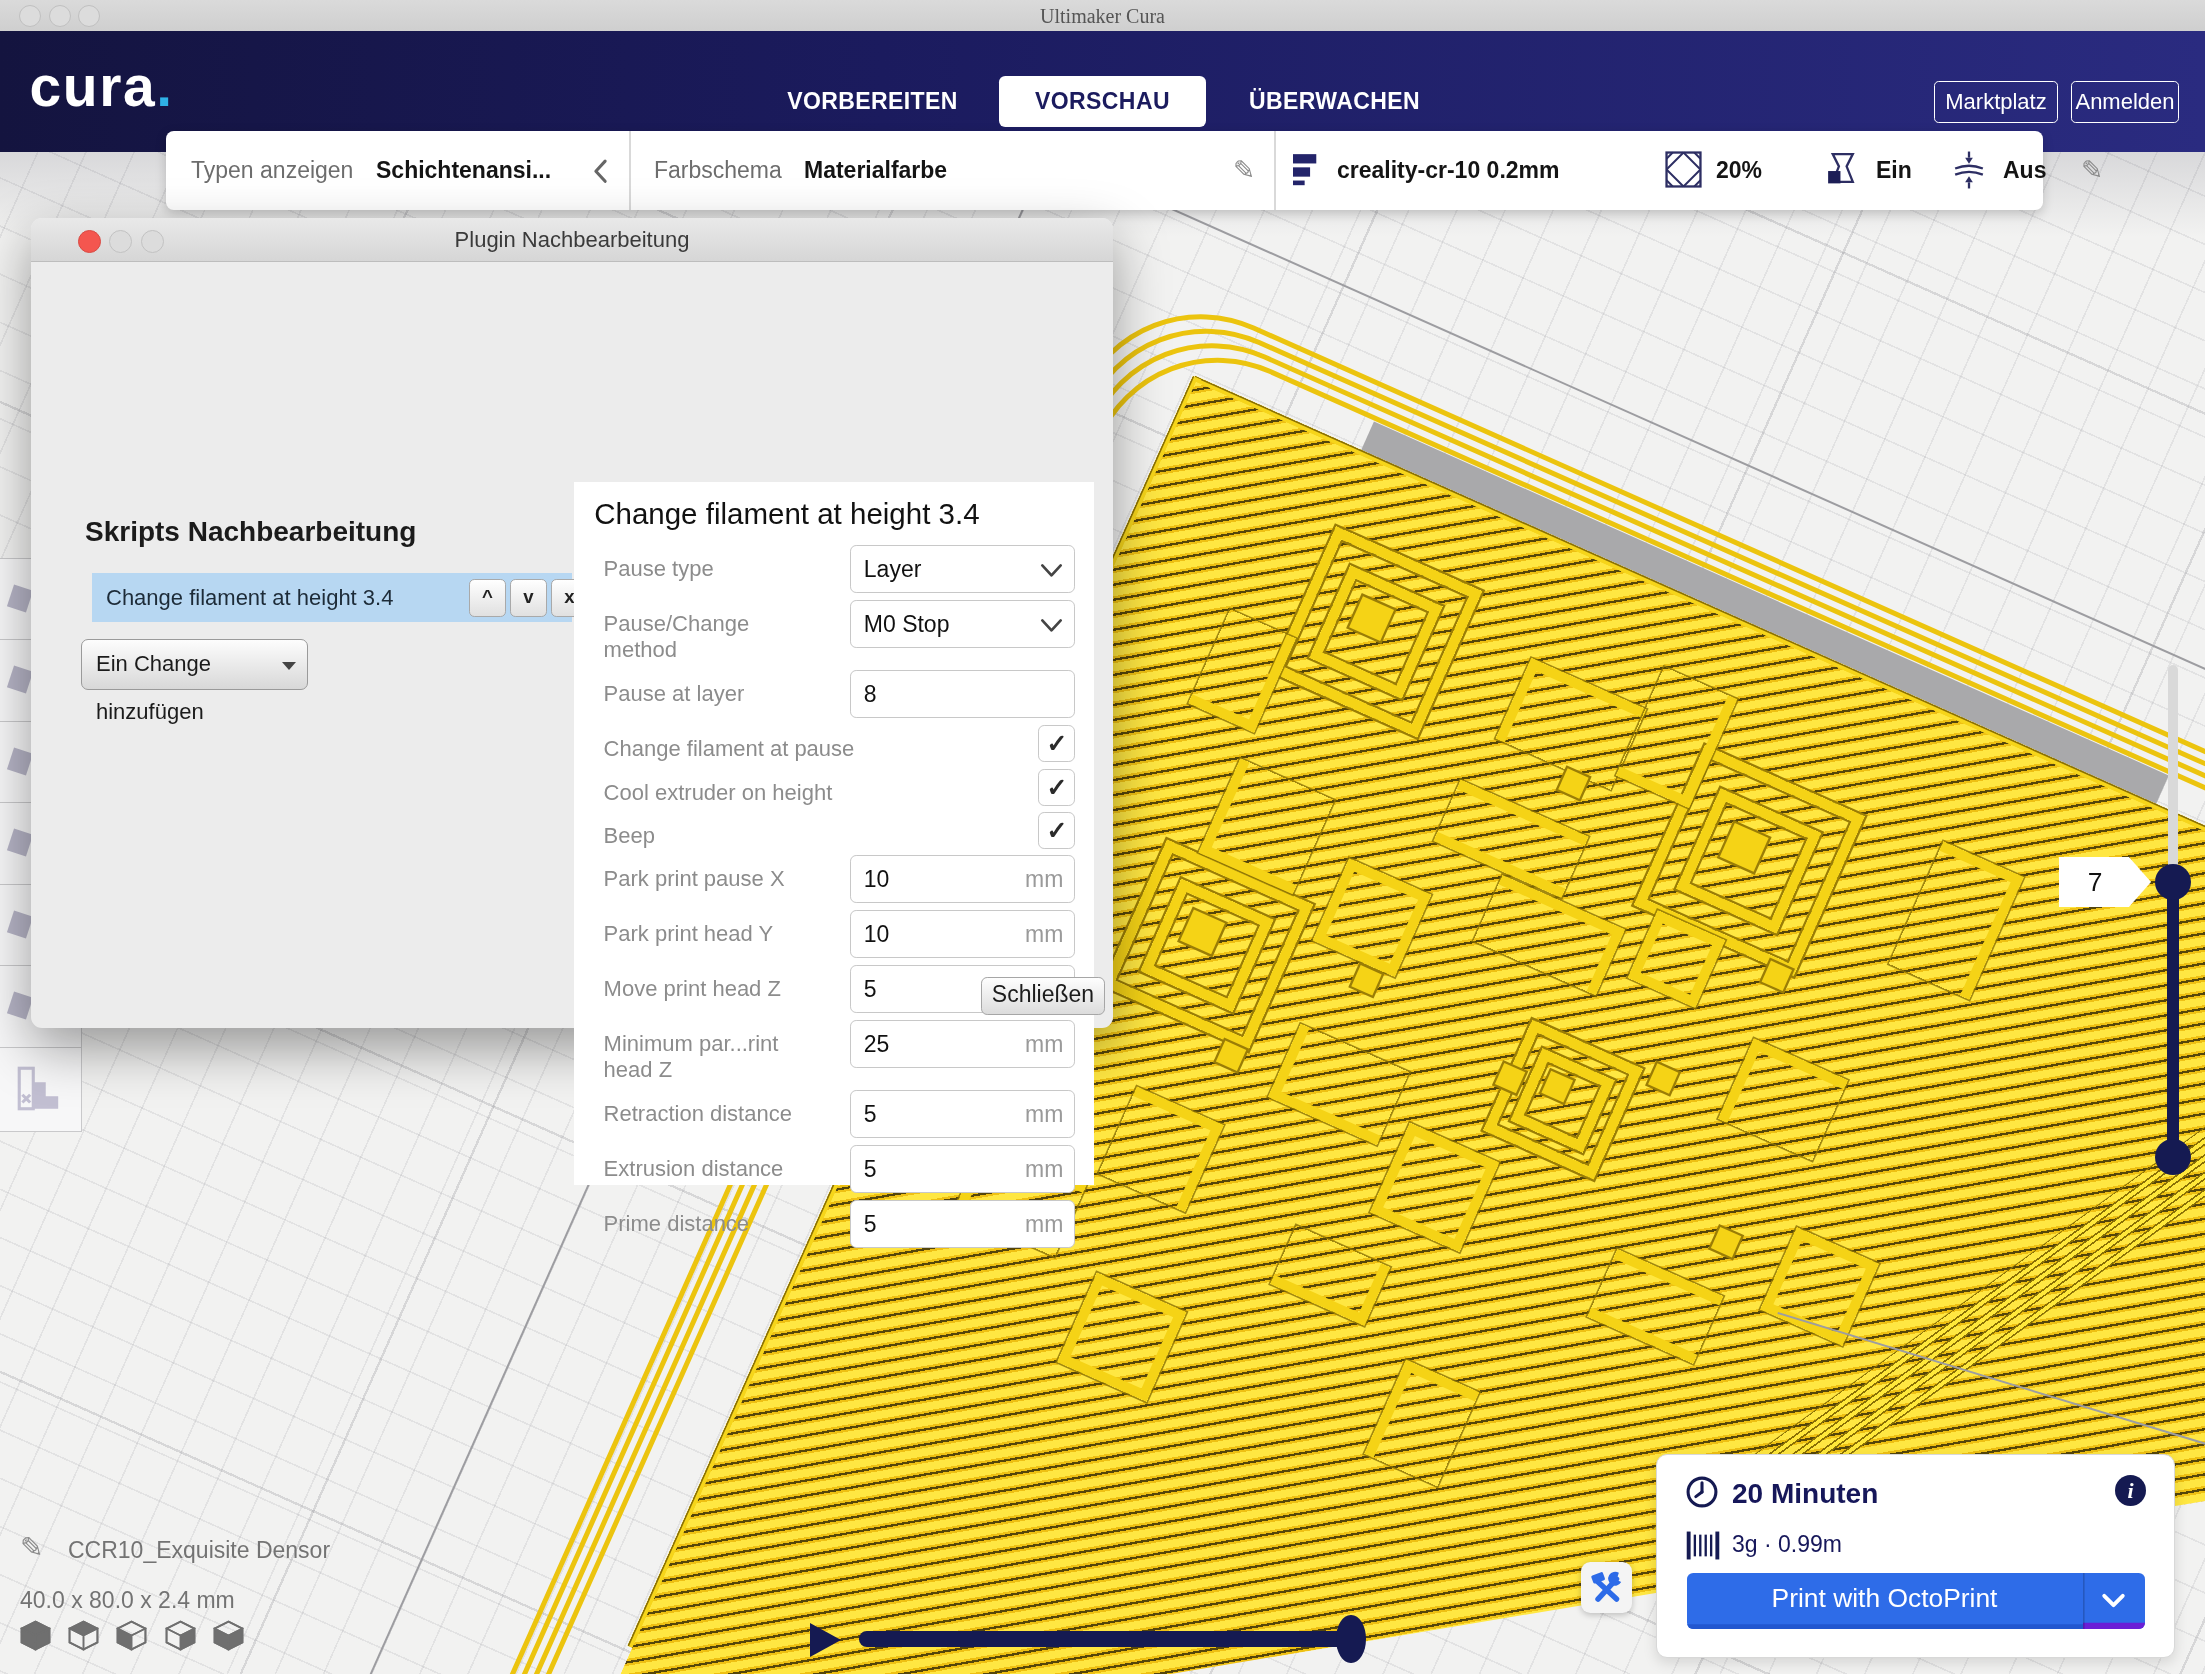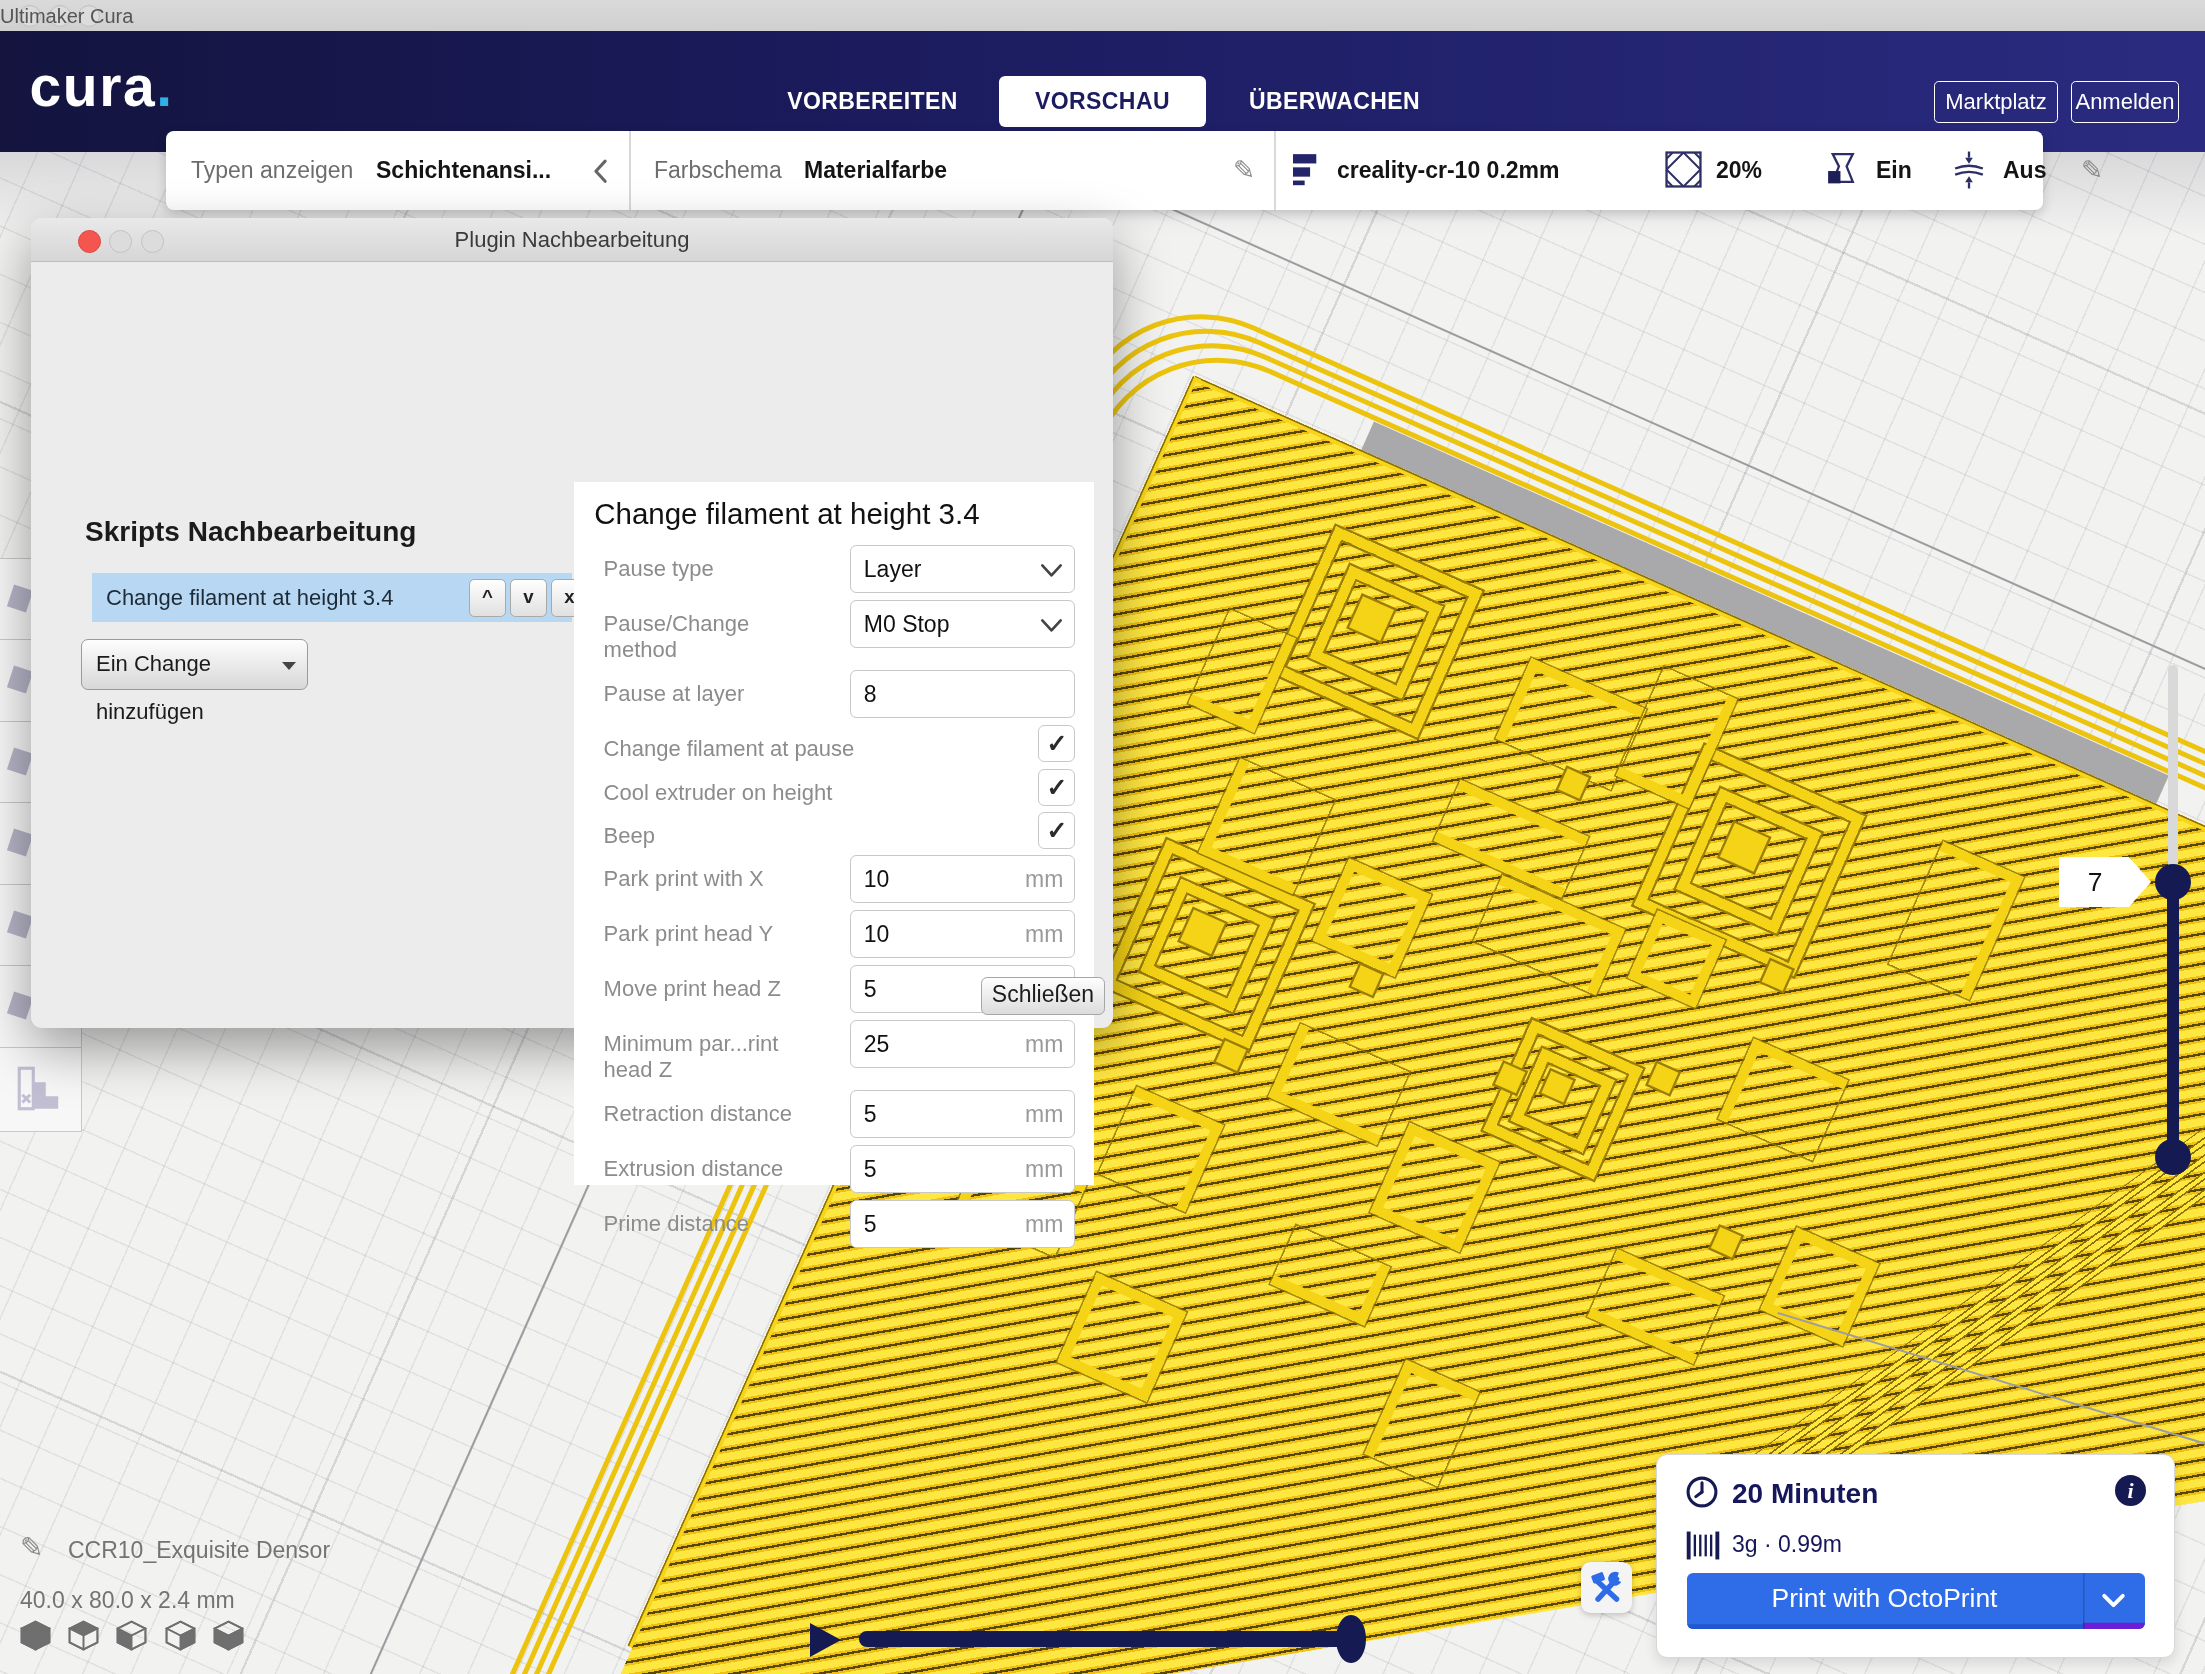--- a/index.html
+++ b/index.html
@@ -39,22 +39,22 @@
       #8a7005 0 1.6px,#ffe83a 1.6px 5.4px,#8a7005 5.4px 7px, transparent 7px 14px);}
   .gline{position:absolute;background:#9d9da1;height:2.3px;}
   .top-shade{position:absolute;left:0;top:152px;width:2205px;height:85px;
     background:linear-gradient(180deg,rgba(60,60,80,0.14),rgba(60,60,80,0));}
 
   
   .titlebar{position:absolute;left:0;top:0;width:2205px;height:31px;
     background:linear-gradient(#dadada,#cfcfcf);border-bottom:0.8px solid #b2b2b2;}
   .titlebar .tl{position:absolute;top:5.4px;width:20px;height:20px;border-radius:50%;
     background:#dcdcdc;border:0.8px solid #c0c0c0;}
-  .titlebar .title{position:absolute;left:0;right:0;top:4.7px;text-align:left;
-    font-size:20px;color:#555;}
+  .titlebar .title{position:absolute;left:0;right:0;top:4.7px;text-align:center;
+    font-size:20px;color:#555;font-family:Liberation Serif, serif;}
 
   
   .header{position:absolute;left:0;top:31px;width:2205px;height:121px;
     background:linear-gradient(90deg,#14143f,#1b1b5e 40%,#2a2b80);}
   .logo{position:absolute;left:29.5px;top:22px;font-size:57px;font-weight:bold;
     color:#fff;letter-spacing:1.6px;}
   .logo .logo-dot{color:#2fb1e6;}
   .tab{position:absolute;top:45px;height:51px;line-height:51px;font-size:23px;
     font-weight:bold;color:#fff;text-align:center;letter-spacing:0.4px;}
   .tab.active{background:#fff;color:#1b1b5e;border-radius:6.2px;top:45px;}
@@ -452,21 +452,21 @@
           </div>
           <div class="frow cbrow">
             <div class="flabel">Cool extruder on height</div>
             <div class="fcheck">✓</div>
           </div>
           <div class="frow cbrow">
             <div class="flabel">Beep</div>
             <div class="fcheck">✓</div>
           </div>
           <div class="frow">
-            <div class="flabel">Park print with X</div>
+            <div class="flabel">Park print pause X</div>
             <div class="finput">
               <span class="val">10</span>
               <span class="unit">mm</span>
             </div>
           </div>
           <div class="frow">
             <div class="flabel">Park print head Y</div>
             <div class="finput">
               <span class="val">10</span>
               <span class="unit">mm</span>

